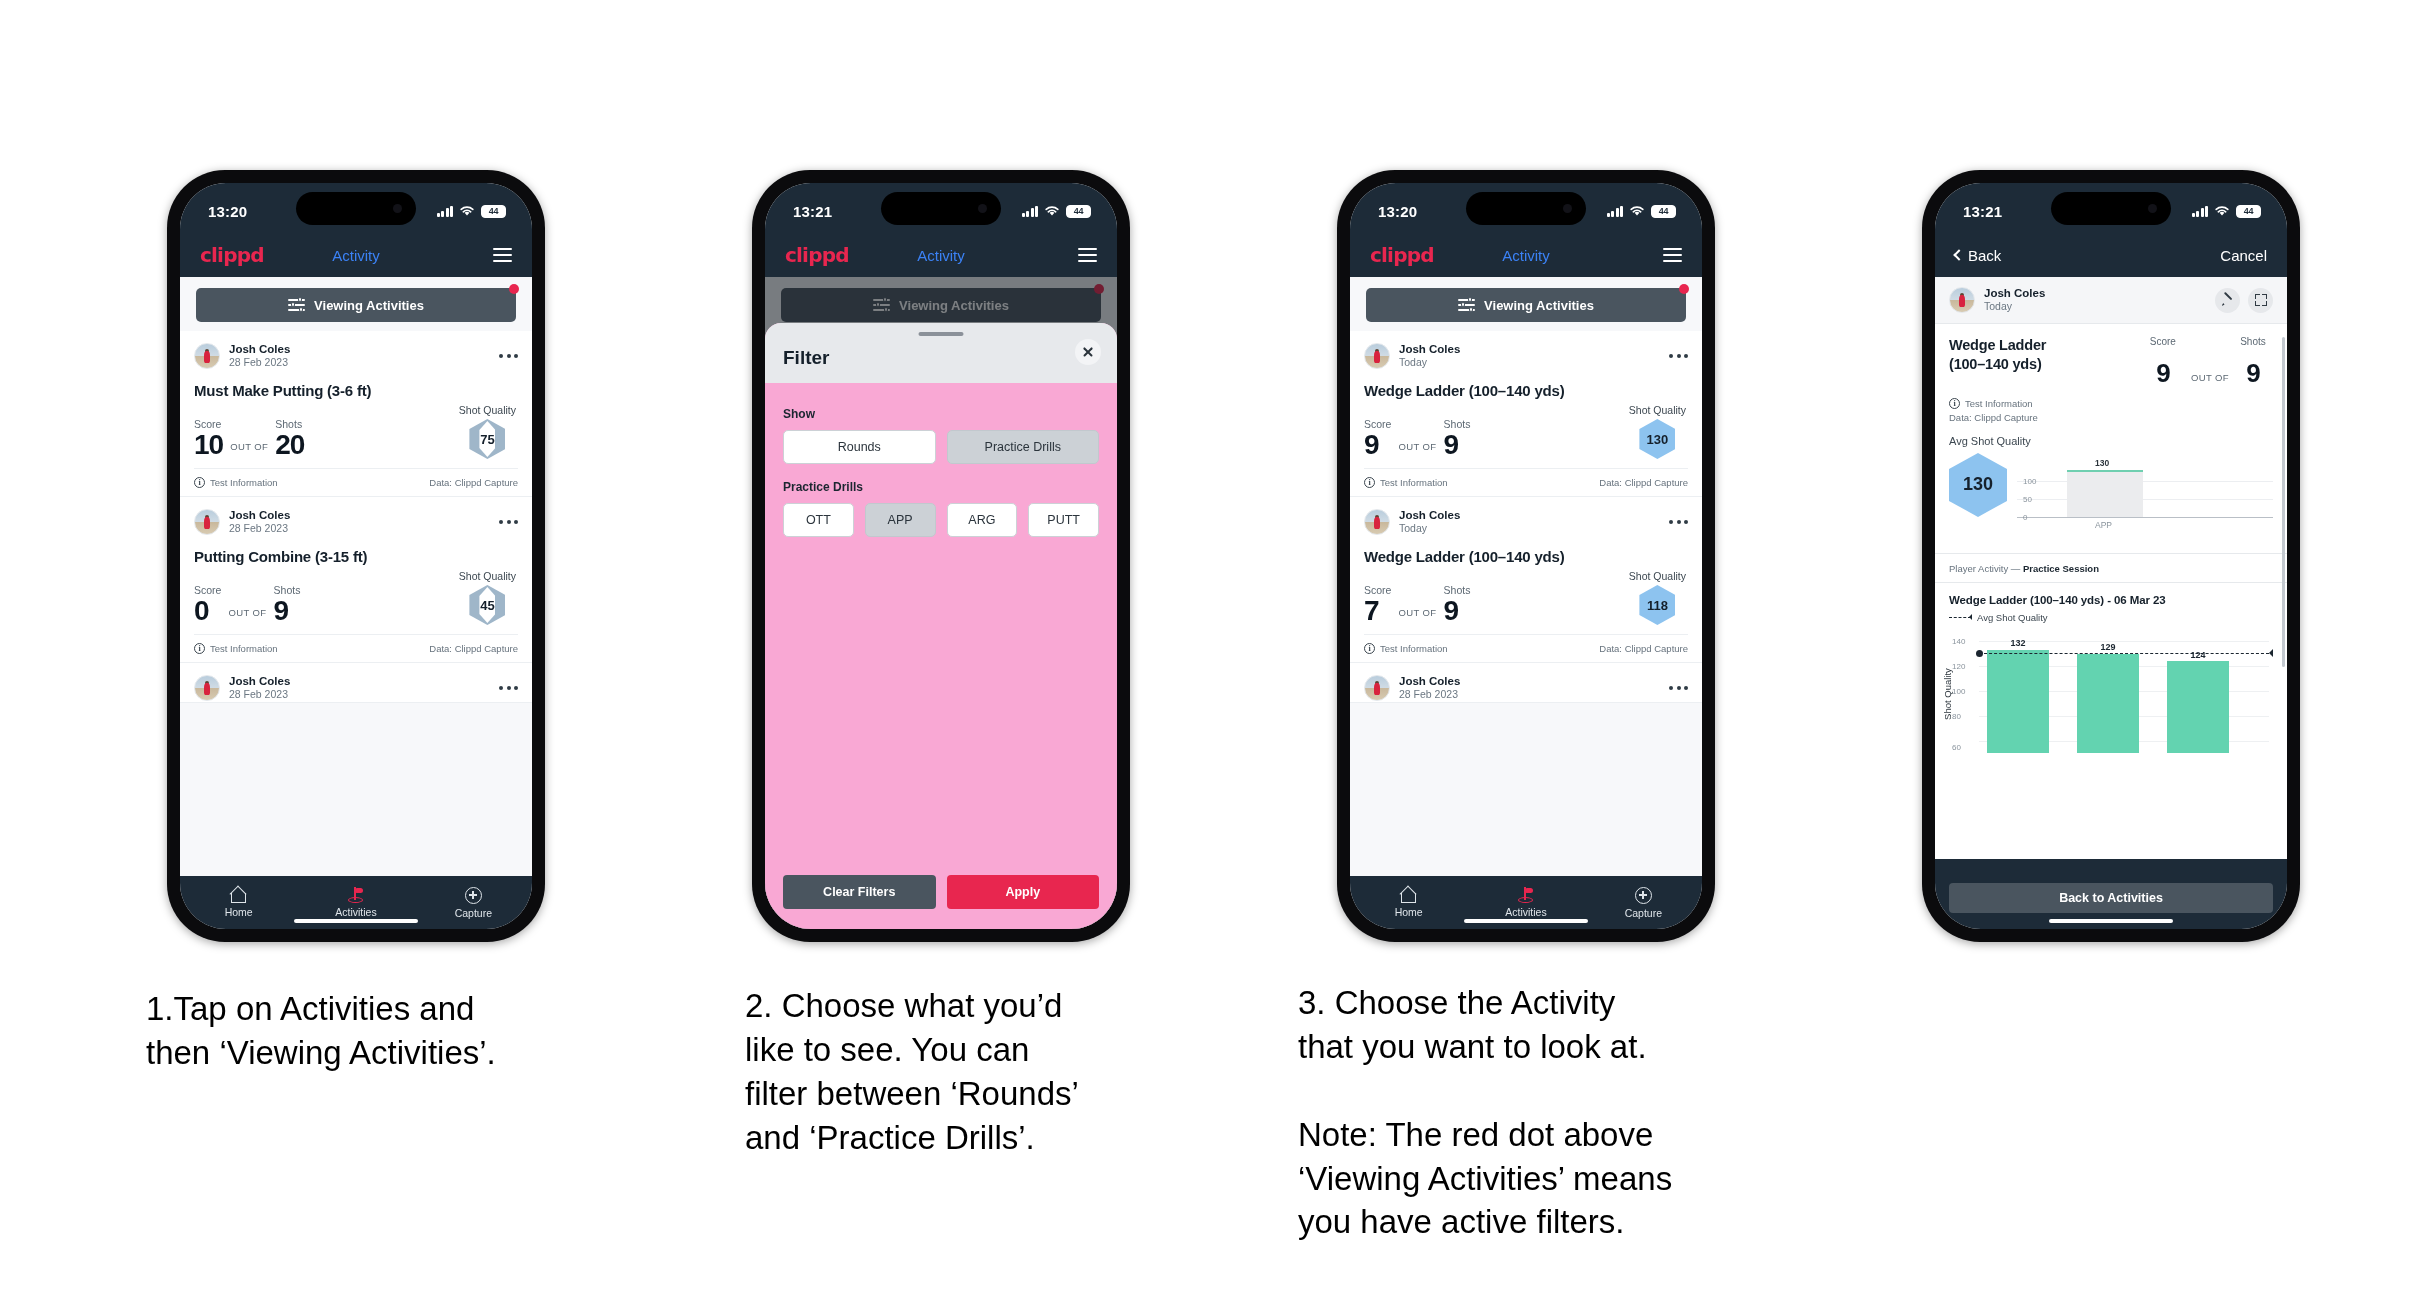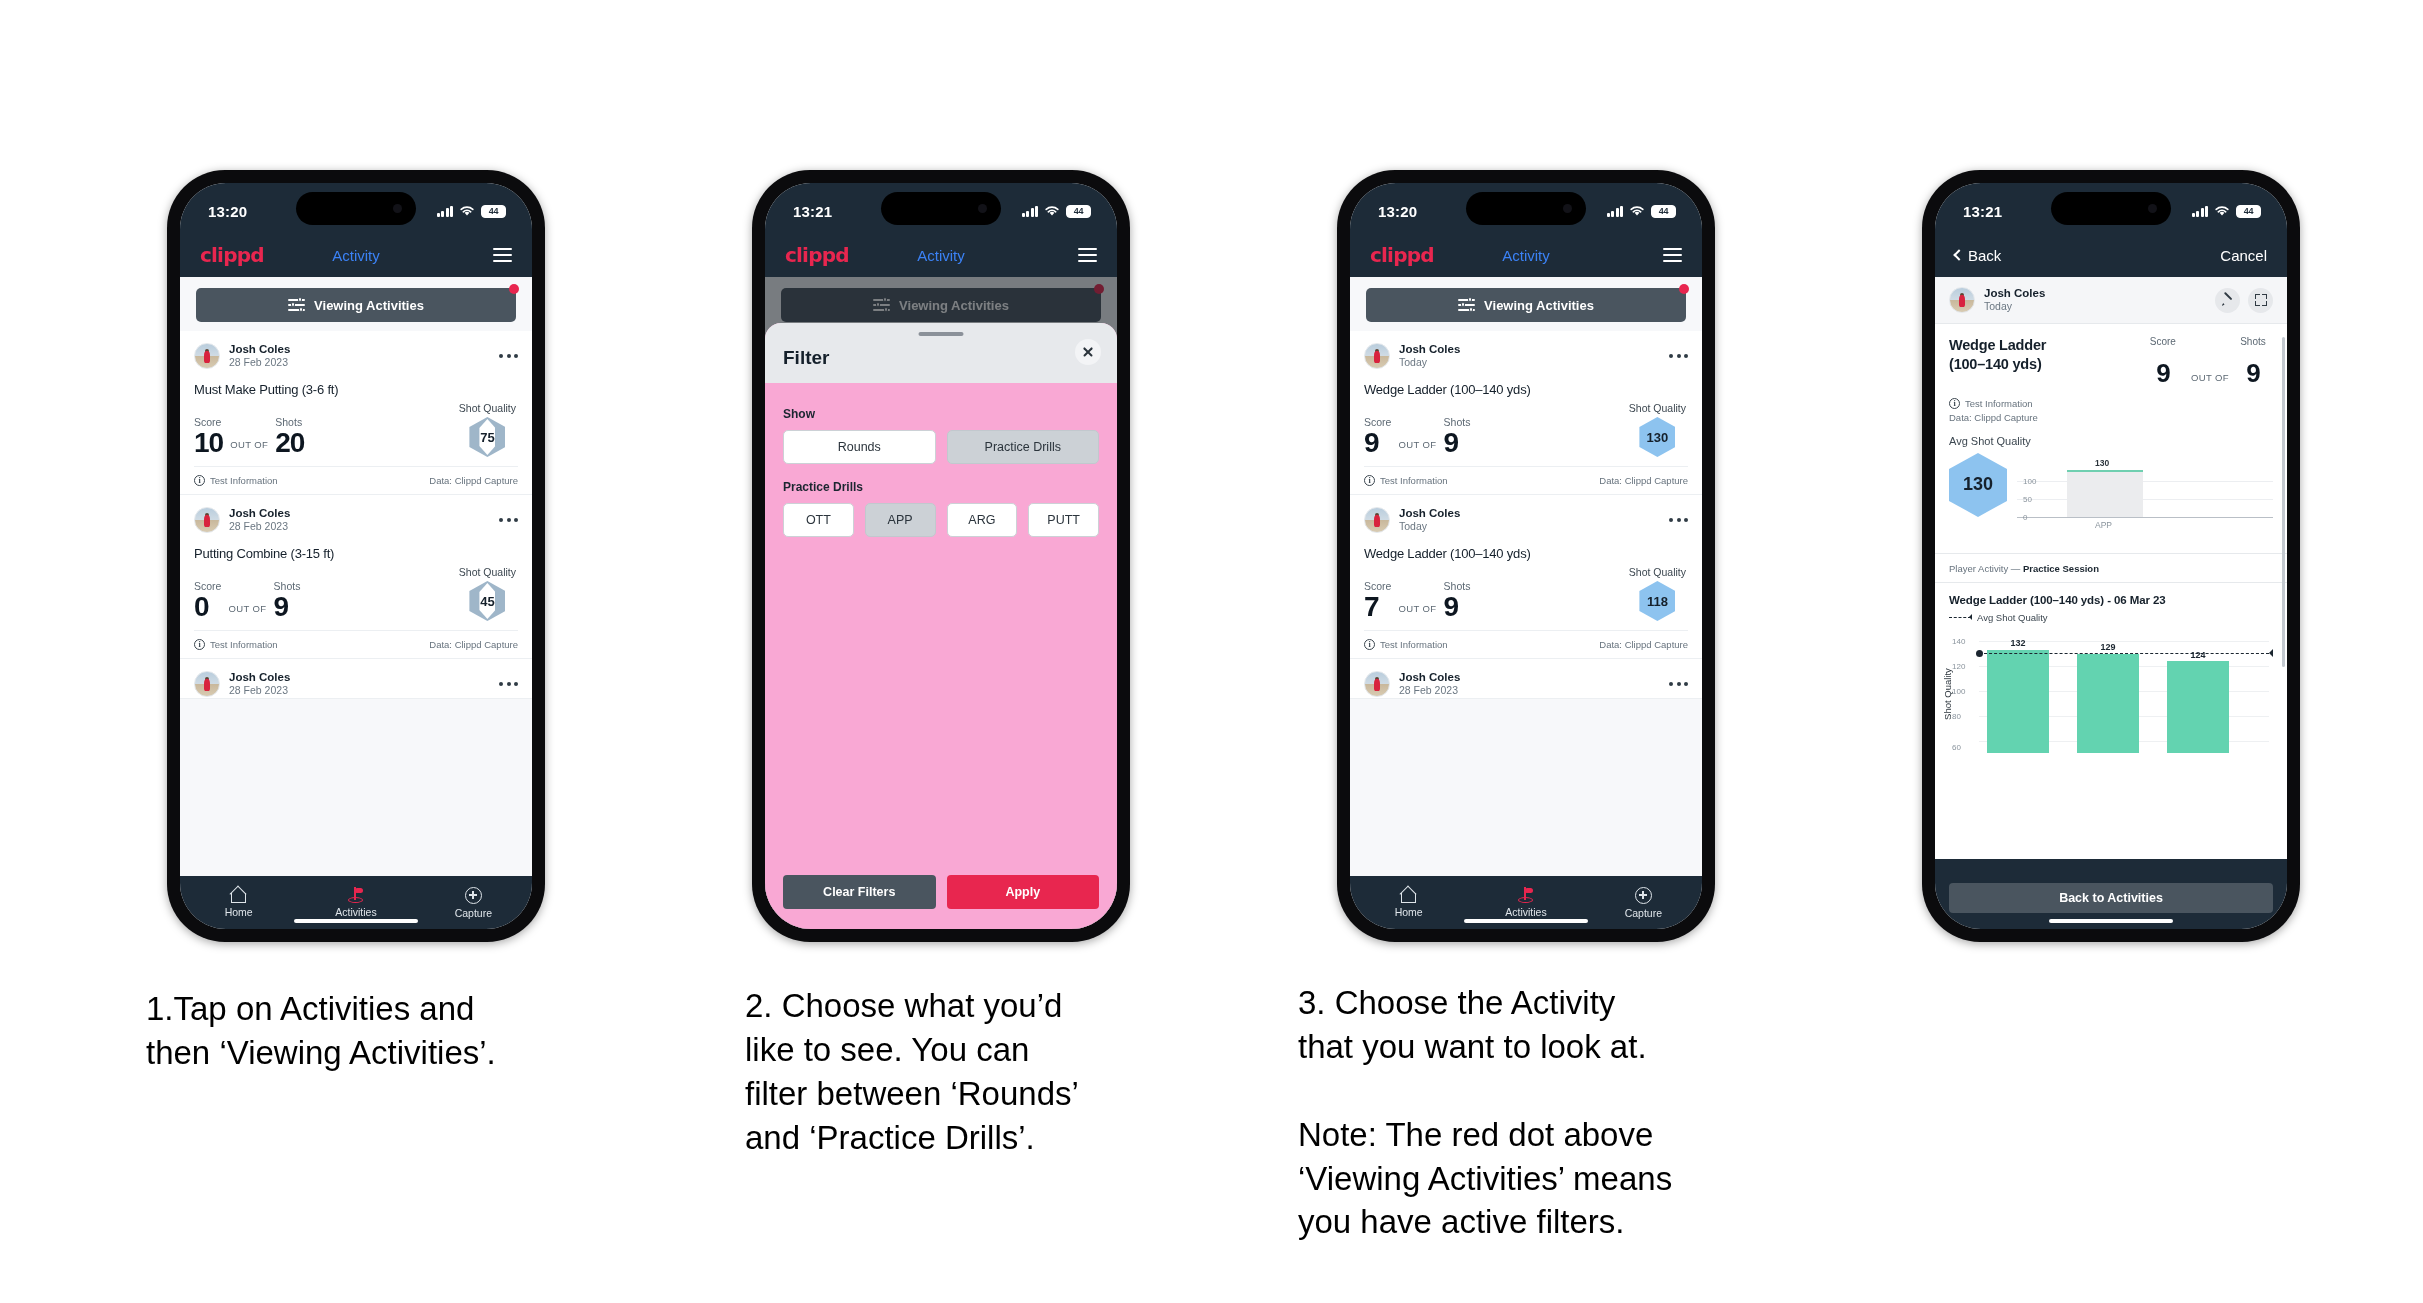--- a/index.html
+++ b/index.html
@@ -96,21 +96,21 @@
     background: linear-gradient(#b9cddd 0%, #cfdbe4 48%, #c8b79b 49%, #d8cbb2 100%);
     border: 1px solid #e3e7eb;
   }
   .avatar .fig { position:absolute; left:50%; top:30%; transform:translateX(-50%); width:6px;height:12px;
     background:#d8233e; border-radius:40% 40% 20% 20%; }
   .avatar .hd { position:absolute; left:50%; top:22%; transform:translateX(-50%); width:4px;height:4px;border-radius:50%; background:#5d4433;}
   .who .nm { font-size: 11.5px; font-weight: bold; color:#15202b; line-height:1.25; }
   .who .dt { font-size: 10.5px; color:#6b7782; line-height:1.3; }
   .dots { display:flex; gap:3.5px; }
   .dots i { width:4px;height:4px;border-radius:50%;background:#303b45; display:block; }
-  .card-title { font-size: 13px; font-weight: normal; color:#15202b; margin: 12px 0 2px; letter-spacing:-.2px; }
+  .card-title { font-size: 15px; font-weight: bold; color:#15202b; margin: 12px 0 2px; letter-spacing:-.2px; }
   .stats { display:flex; align-items:flex-end; margin-top: 6px; position: relative; height: 54px; }
   .stat-lbl { font-size: 10.5px; color:#5c6873; }
   .stat-col { display:flex; flex-direction:column; }
   .bignum { font-size: 28px; font-weight: bold; color:#0d1620; line-height: 1.05; letter-spacing:-1px; }
   .outof { font-size: 9.5px; color:#5c6873; letter-spacing:.4px; padding: 0 7px 7px; }
   .sq-wrap { position:absolute; right: 2px; bottom: 0; text-align:center; }
   .sq-lbl { font-size: 10.5px; color:#3c4750; margin-bottom:3px; }
   .hexo {
     width: 36px; height: 40px; margin: 0 auto;
     clip-path: polygon(50% 0%, 100% 25%, 100% 75%, 50% 100%, 0% 75%, 0% 25%);

